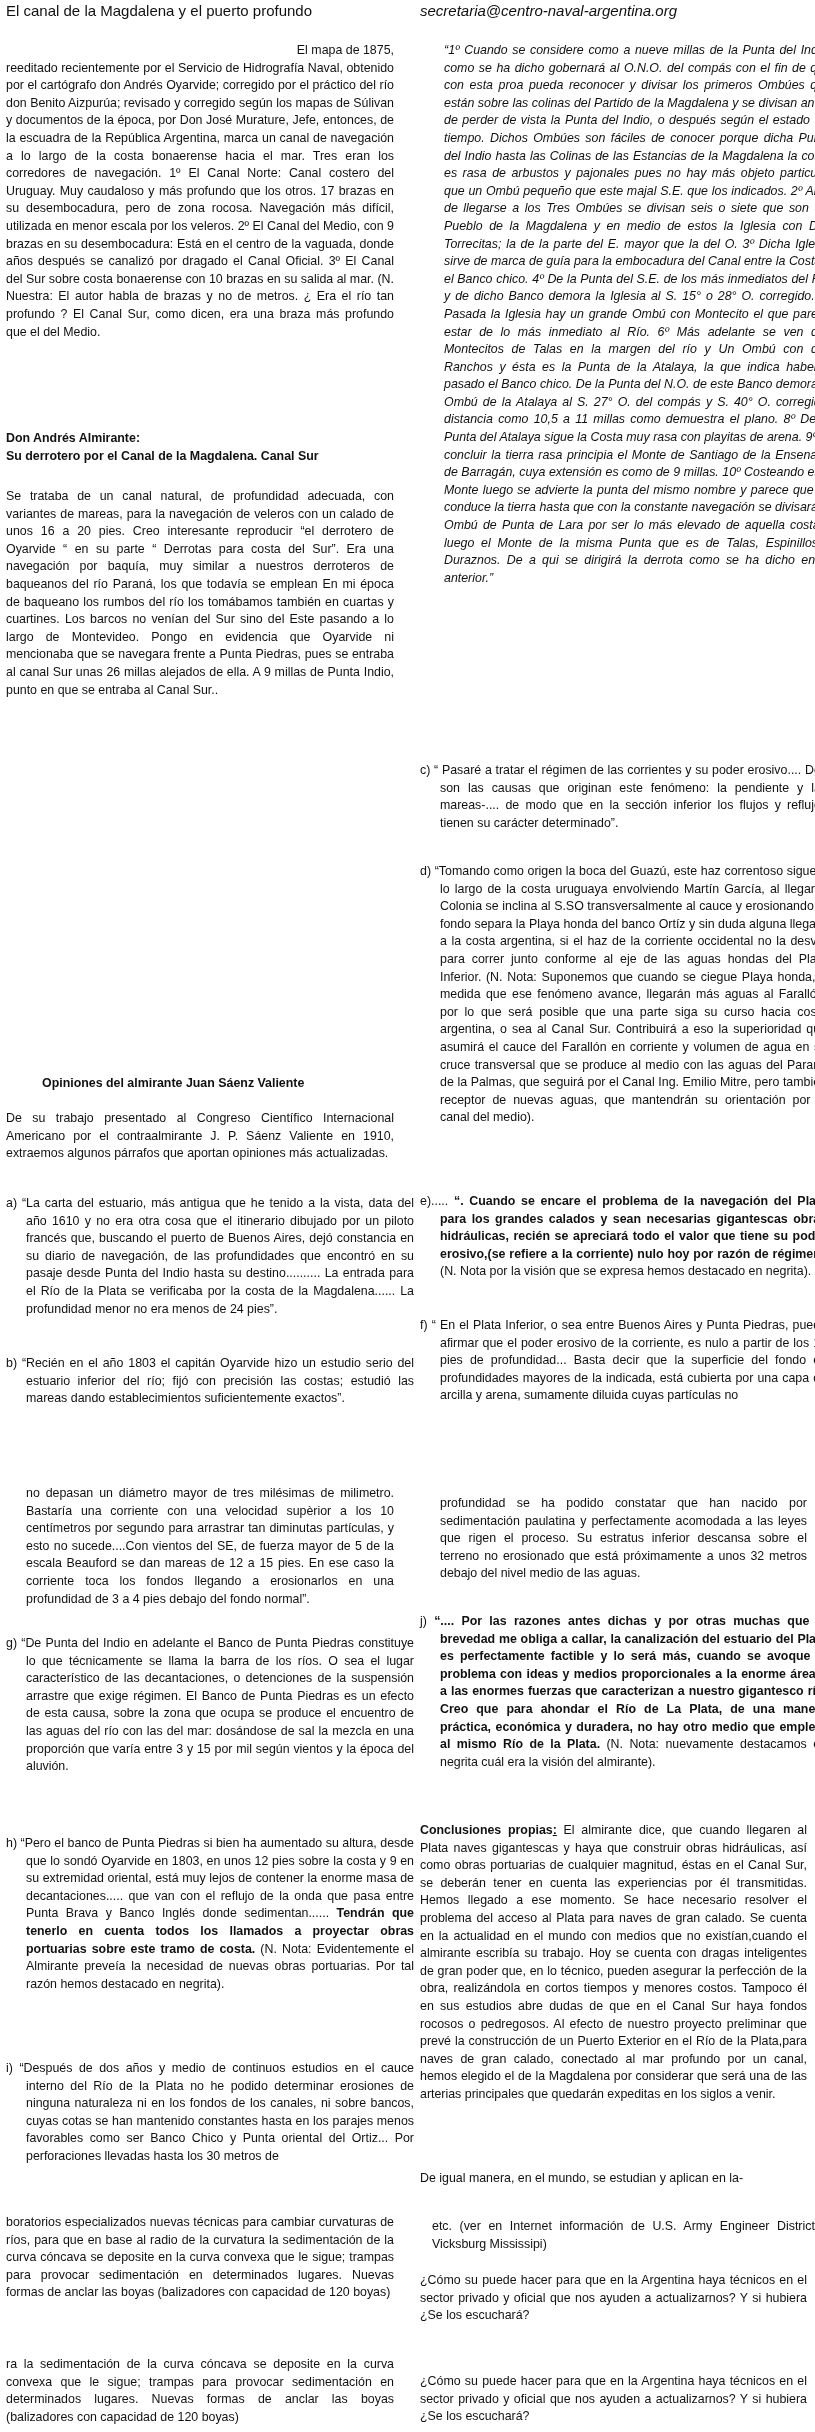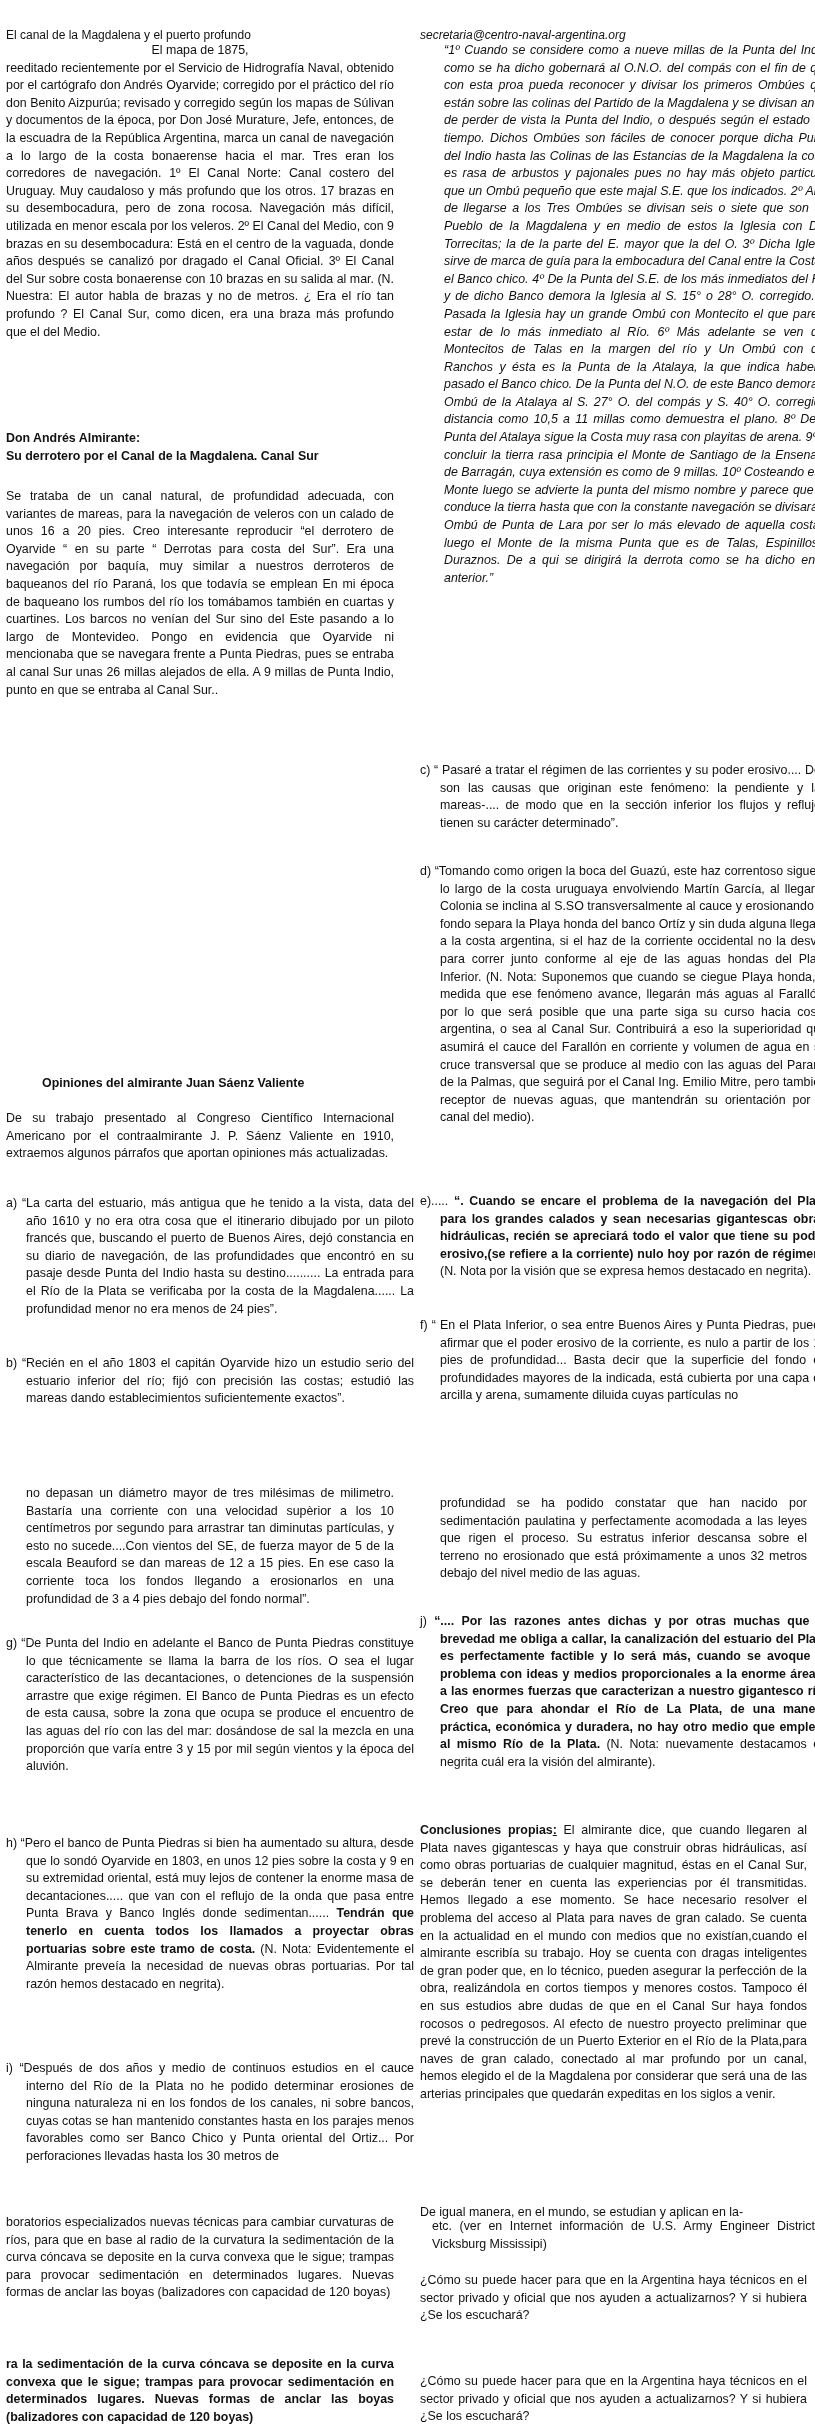--- a/index.html
+++ b/index.html
@@ -3,25 +3,25 @@
 <meta charset="utf-8">
 <style>
   html, body { margin: 0; padding: 0; background: #ffffff; }
   body { width: 815px; height: 2432px; position: relative; overflow: hidden;
          font-family: "Liberation Sans", sans-serif; color: #111; }
   .blk { position: absolute; font-size: 12.4px; line-height: 17.6px; text-align: justify; }
   .L { left: 6px; width: 388px; }
   .R { left: 420px; width: 387px; }
   .it { font-style: italic; margin-left: 24px; }
   .b { font-weight: bold; }
-  .hdr { position: absolute; top: 24px; font-size: 12px; line-height: 22px; white-space: nowrap; text-align: right; }
+  .hdr { position: absolute; top: 0; font-size: 15px; line-height: 22px; white-space: nowrap; text-align: right; }
   .hdr.title { left: 6px; }
   .hdr.email { left: 420px; font-style: italic; }
   .item { padding-left: 20px; text-indent: -20px; }
-  .lead-right { text-align: center; display: block; }
+  .lead-right { text-align: right; display: block; }
   .nojust { text-align: left; }
 </style>
 </head>
 <body>
 
 <div class="hdr title">El canal de la Magdalena y el puerto profundo</div>
 <a class="hdr email">secretaria@centro-naval-argentina.org</a>
 
 <div class="blk L" style="top:42px;">
   <span class="lead-right">El mapa de 1875,</span>
@@ -48,21 +48,21 @@
 <div class="blk L item" style="top:1635px;">g) “De Punta del Indio en adelante el Banco de Punta Piedras constituye lo que técnicamente se llama la barra de los ríos. O sea el lugar característico de las decantaciones, o detenciones de la suspensión arrastre que exige régimen. El Banco de Punta Piedras es un efecto de esta causa, sobre la zona que ocupa se produce el encuentro de las aguas del río con las del mar: dosándose de sal la mezcla en una proporción que varía entre 3 y 15 por mil según vientos y la época del aluvión.</div>
 
 <div class="blk L item" style="top:1835px;">
   <span>h) “Pero el banco de Punta Piedras si bien ha aumentado su altura, desde que lo sondó Oyarvide en 1803, en unos 12 pies sobre la costa y 9 en su extremidad oriental, está muy lejos de contener la enorme masa de decantaciones..... que van con el reflujo de la onda que pasa entre Punta Brava y Banco Inglés donde sedimentan...... </span><span class="b">Tendrán que tenerlo en cuenta todos los llamados a proyectar obras portuarias sobre este tramo de costa.</span><span> (N. Nota: Evidentemente el Almirante preveía la necesidad de nuevas obras portuarias. Por tal razón hemos destacado en negrita).</span>
 </div>
 
 <div class="blk L item" style="top:2060px;">i) “Después de dos años y medio de continuos estudios en el cauce interno del Río de la Plata no he podido determinar erosiones de ninguna naturaleza ni en los fondos de los canales, ni sobre bancos, cuyas cotas se han mantenido constantes hasta en los parajes menos favorables como ser Banco Chico y Punta oriental del Ortiz... Por perforaciones llevadas hasta los 30 metros de</div>
 
 <div class="blk L" style="top:2214px;">boratorios especializados nuevas técnicas para cambiar curvaturas de ríos, para que en base al radio de la curvatura la sedimentación de la curva cóncava se deposite en la curva convexa que le sigue; trampas para provocar sedimentación en determinados lugares. Nuevas formas de anclar las boyas (balizadores con capacidad de 120 boyas)</div>
 
-<div class="blk L" style="top:2356px;font-weight:bold;">ra la sedimentación de la curva cóncava se deposite en la curva convexa que le sigue; trampas para provocar sedimentación en determinados lugares. Nuevas formas de anclar las boyas (balizadores con capacidad de 120 boyas)</div>
+<div class="blk L" style="top:2356px;">ra la sedimentación de la curva cóncava se deposite en la curva convexa que le sigue; trampas para provocar sedimentación en determinados lugares. Nuevas formas de anclar las boyas (balizadores con capacidad de 120 boyas)</div>
 
 <div class="blk R it" style="top:42px;">“1º Cuando se considere como a nueve millas de la Punta del Indio, como se ha dicho gobernará al O.N.O. del compás con el fin de que con esta proa pueda reconocer y divisar los primeros Ombúes que están sobre las colinas del Partido de la Magdalena y se divisan antes de perder de vista la Punta del Indio, o después según el estado del tiempo. Dichos Ombúes son fáciles de conocer porque dicha Punta del Indio hasta las Colinas de las Estancias de la Magdalena la costa es rasa de arbustos y pajonales pues no hay más objeto particular que un Ombú pequeño que este majal S.E. que los indicados. 2º Ante de llegarse a los Tres Ombúes se divisan seis o siete que son del Pueblo de la Magdalena y en medio de estos la Iglesia con Dos Torrecitas; la de la parte del E. mayor que la del O. 3º Dicha Iglesia sirve de marca de guía para la embocadura del Canal entre la Costa y el Banco chico. 4º De la Punta del S.E. de los más inmediatos del Río y de dicho Banco demora la Iglesia al S. 15° o 28° O. corregido. 5º Pasada la Iglesia hay un grande Ombú con Montecito el que parece estar de lo más inmediato al Río. 6º Más adelante se ven dos Montecitos de Talas en la margen del río y Un Ombú con dos Ranchos y ésta es la Punta de la Atalaya, la que indica haberse pasado el Banco chico. De la Punta del N.O. de este Banco demora el Ombú de la Atalaya al S. 27° O. del compás y S. 40° O. corregido; distancia como 10,5 a 11 millas como demuestra el plano. 8º De la Punta del Atalaya sigue la Costa muy rasa con playitas de arena. 9º Al concluir la tierra rasa principia el Monte de Santiago de la Ensenada de Barragán, cuya extensión es como de 9 millas. 10º Costeando este Monte luego se advierte la punta del mismo nombre y parece que se conduce la tierra hasta que con la constante navegación se divisará el Ombú de Punta de Lara por ser lo más elevado de aquella costa y luego el Monte de la misma Punta que es de Talas, Espinillos y Duraznos. De a qui se dirigirá la derrota como se ha dicho en la anterior.”</div>
 
 <div class="blk R item" style="top:762px;">c) “ Pasaré a tratar el régimen de las corrientes y su poder erosivo.... Dos son las causas que originan este fenómeno: la pendiente y las mareas-.... de modo que en la sección inferior los flujos y reflujos tienen su carácter determinado”.</div>
 
 <div class="blk R item" style="top:863px;">d) “Tomando como origen la boca del Guazú, este haz correntoso sigue a lo largo de la costa uruguaya envolviendo Martín García, al llegar a Colonia se inclina al S.SO transversalmente al cauce y erosionando el fondo separa la Playa honda del banco Ortíz y sin duda alguna llegará a la costa argentina, si el haz de la corriente occidental no la desvía para correr junto conforme al eje de las aguas hondas del Plata Inferior. (N. Nota: Suponemos que cuando se ciegue Playa honda, a medida que ese fenómeno avance, llegarán más aguas al Farallón, por lo que será posible que una parte siga su curso hacia costa argentina, o sea al Canal Sur. Contribuirá a eso la superioridad que asumirá el cauce del Farallón en corriente y volumen de agua en su cruce transversal que se produce al medio con las aguas del Paraná de la Palmas, que seguirá por el Canal Ing. Emilio Mitre, pero también receptor de nuevas aguas, que mantendrán su orientación por el canal del medio).</div>
 
 <div class="blk R item" style="top:1193px;">
   <span>e)..... </span><span class="b">“. Cuando se encare el problema de la navegación del Plata para los grandes calados y sean necesarias gigantescas obras hidráulicas, recién se apreciará todo el valor que tiene su poder erosivo,(se refiere a la corriente) nulo hoy por razón de régimen”</span><span>  (N. Nota por la visión que se expresa hemos destacado en negrita).</span>
 </div>
@@ -72,19 +72,19 @@
 <div class="blk R" style="top:1495px; padding-left:20px; width:367px;">profundidad se ha podido constatar que han nacido por sedimentación paulatina y perfectamente acomodada a las leyes que rigen el proceso. Su estratus inferior descansa sobre el terreno no erosionado que está próximamente a unos 32 metros debajo del nivel medio de las aguas.</div>
 
 <div class="blk R item" style="top:1613px;">
   <span>j) </span><span class="b">“.... Por las razones antes dichas y por otras muchas que la brevedad me obliga a callar, la canalización del estuario del Plata es perfectamente factible y lo será más, cuando se avoque el problema con ideas y medios proporcionales a la enorme área y a las enormes fuerzas que caracterizan a nuestro gigantesco río. Creo que para ahondar el Río de La Plata, de una manera práctica, económica y duradera, no hay otro medio que emplear al mismo Río de la Plata.</span><span>  (N. Nota: nuevamente destacamos en negrita cuál era la visión del almirante).</span>
 </div>
 
 <div class="blk R" style="top:1822px;">
   <span class="b">Conclusiones propias</span><span class="b" style="text-decoration:underline;">:</span><span> El almirante dice, que cuando llegaren al Plata naves gigantescas y haya que construir obras hidráulicas, así como obras portuarias de cualquier magnitud, éstas en el Canal Sur, se deberán tener en cuenta las experiencias por él transmitidas. Hemos llegado a ese momento. Se hace necesario resolver el problema del acceso al Plata para naves de gran calado. Se cuenta en la actualidad en el mundo con medios que no existían,cuando el almirante escribía su trabajo. Hoy se cuenta con dragas inteligentes de gran poder que, en lo técnico, pueden asegurar la perfección de la obra, realizándola en cortos tiempos y menores costos. Tampoco él en sus estudios abre dudas de que en el Canal Sur haya fondos rocosos o pedregosos. Al efecto de nuestro proyecto preliminar que prevé la construcción de un Puerto Exterior en el Río de la Plata,para naves de gran calado, conectado al mar profundo por un canal, hemos elegido el de la Magdalena por considerar que será una de las arterias principales que quedarán expeditas en los siglos a venir.</span>
 </div>
 
-<div class="blk R" style="top:2170px;margin-top:34px;">De igual manera, en el mundo, se estudian y aplican en la-</div>
+<div class="blk R" style="top:2170px;">De igual manera, en el mundo, se estudian y aplican en la-</div>
 
 <div class="blk R" style="top:2218px;margin-left:12px;">etc. (ver en Internet información de U.S. Army Engineer District- Vicksburg Mississipi)</div>
 
 <div class="blk R" style="top:2272px;">¿Cómo su puede hacer para que en la Argentina haya técnicos en el sector privado y oficial que nos ayuden a actualizarnos? Y si hubiera ¿Se los escuchará?</div>
 
 <div class="blk R" style="top:2373px;">¿Cómo su puede hacer para que en la Argentina haya técnicos en el sector privado y oficial que nos ayuden a actualizarnos? Y si hubiera ¿Se los escuchará?</div>
 
 </body></html>

